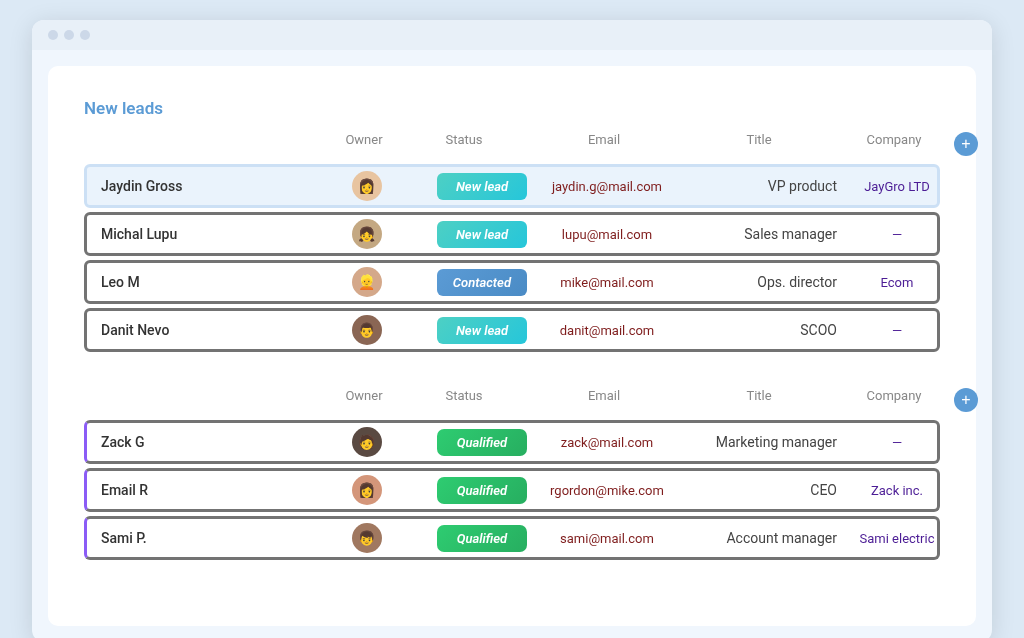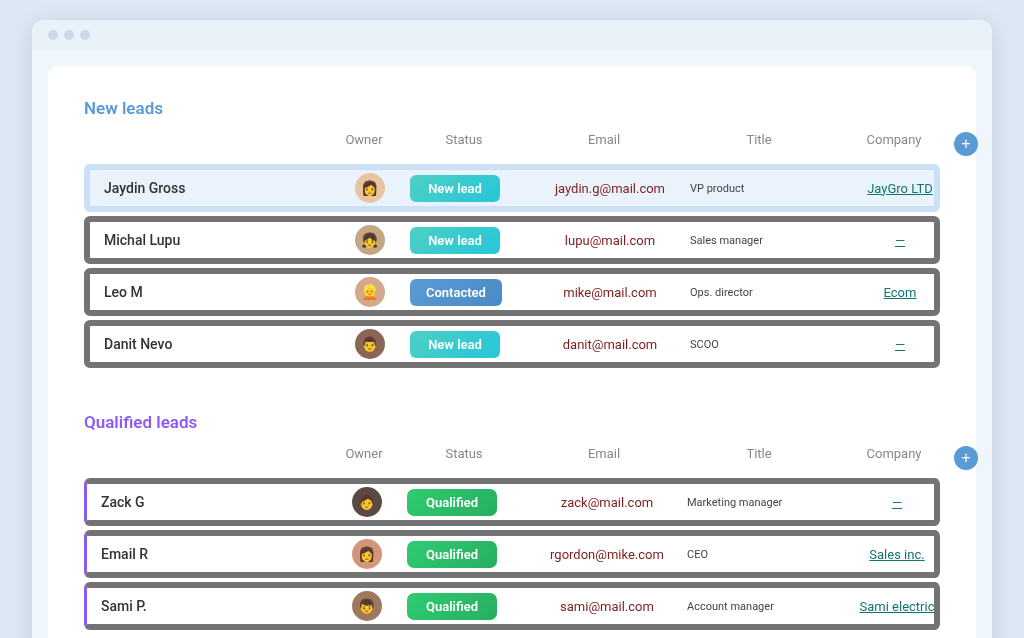--- a/index.html
+++ b/index.html
@@ -53,21 +53,21 @@
     }
     .more-btn {
       background: none;
       border: none;
       cursor: pointer;
       font-size: 20px;
       color: #888;
       letter-spacing: 2px;
     }
     .section {
-      margin-bottom: 44px;
+      margin-bottom: 32px;
     }
     .section-header-row {
       display: flex;
       align-items: center;
       margin-bottom: 10px;
     }
     .section-title {
       font-size: 17px;
       font-weight: 600;
       min-width: 200px;
@@ -85,21 +85,21 @@
       color: #888;
       text-align: center;
     }
     .table-header span:first-child {
       text-align: left;
     }
     .table-row {
       display: grid;
       grid-template-columns: 240px 80px 120px 160px 150px 120px 40px;
       align-items: center;
-      border: 6px solid #737373;
+      border: 3px solid #737373;
       border-radius: 6px;
       margin-bottom: 4px;
       background: #fff;
       min-height: 44px;
     }
     .table-row.highlighted {
       background: #eaf3fc;
       border-color: #cce0f5;
     }
     .row-name {
@@ -119,21 +119,22 @@
       border-radius: 50%;
       background: #c8d8e8;
       display: flex;
       align-items: center;
       justify-content: center;
       font-size: 14px;
       overflow: hidden;
     }
     .status-badge {
       display: flex;
-      justify-content: flex-start;
+      justify-content: flex-end;
+      font-style: italic;
     }
     .badge {
       padding: 6px 16px;
       border-radius: 6px;
       font-size: 13px;
       font-weight: 600;
       color: #fff;
       text-align: center;
       min-width: 90px;
     }
@@ -147,29 +148,28 @@
       background: linear-gradient(135deg, #2ecc71, #27ae60);
       border-radius: 7px;
     }
     .row-email {
       text-align: center;
       font-size: 13px;
       color: #7f1d1d;
       cursor: pointer;
     }
     .row-title {
-      text-align: left;
-      font-size: 11px;
+      text-align: right;
+      font-size: 14px;
       color: #444;
     }
     .row-company {
       text-align: center;
       font-size: 13px;
-      color: #0f766e;
-      text-decoration: underline;
+      color: #4c1d95;
     }
     .add-btn {
       display: flex;
       justify-content: center;
       align-items: center;
     }
     .add-btn-circle {
       width: 24px;
       height: 24px;
       border-radius: 50%;
@@ -270,23 +270,20 @@
     </div>
     <div class="row-email">danit@mail.com</div>
     <div class="row-title">SCOO</div>
     <div class="row-company">—</div>
     <div class="add-btn"></div>
   </div>
         </div>
     </div>
 
     <div class="section qualified-section">
-      <div class="section-header-row">
-        <span class="section-title purple">Qualified leads</span>
-      </div>
       <div class="table-header">
         <span></span>
         <span>Owner</span>
         <span>Status</span>
         <span>Email</span>
         <span>Title</span>
         <span>Company</span>
         <span>
           <button class="add-btn-circle">+</button>
         </span>
@@ -308,21 +305,21 @@
           <div class="table-row">
     <div class="row-name">Email R</div>
     <div class="row-avatar">
       <div class="avatar av6">👩</div>
     </div>
     <div class="status-badge">
       <span class="badge qualified">Qualified</span>
     </div>
     <div class="row-email">rgordon@mike.com</div>
     <div class="row-title">CEO</div>
-    <div class="row-company">Sales inc.</div>
+    <div class="row-company">Zack inc.</div>
     <div class="add-btn"></div>
   </div>
           <div class="table-row">
     <div class="row-name">Sami P.</div>
     <div class="row-avatar">
       <div class="avatar av7">👦</div>
     </div>
     <div class="status-badge">
       <span class="badge qualified">Qualified</span>
     </div>

